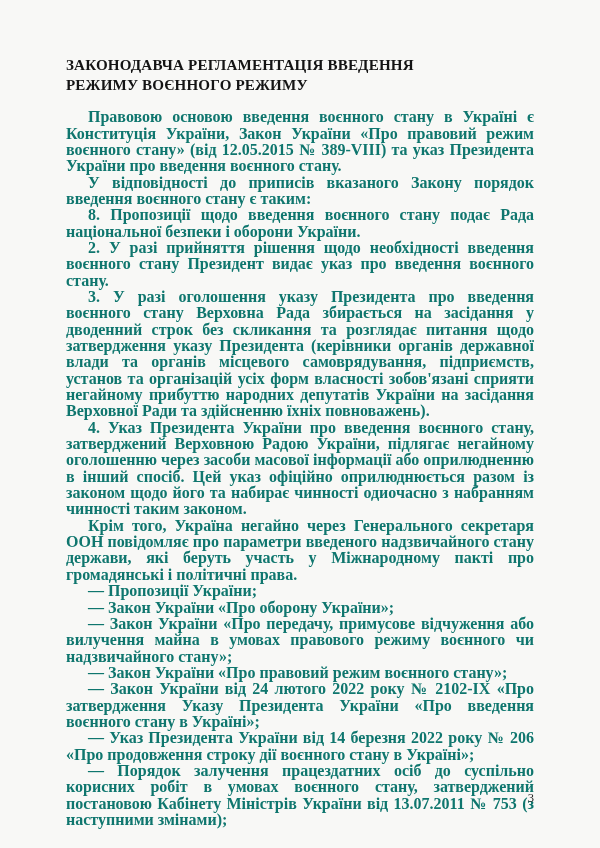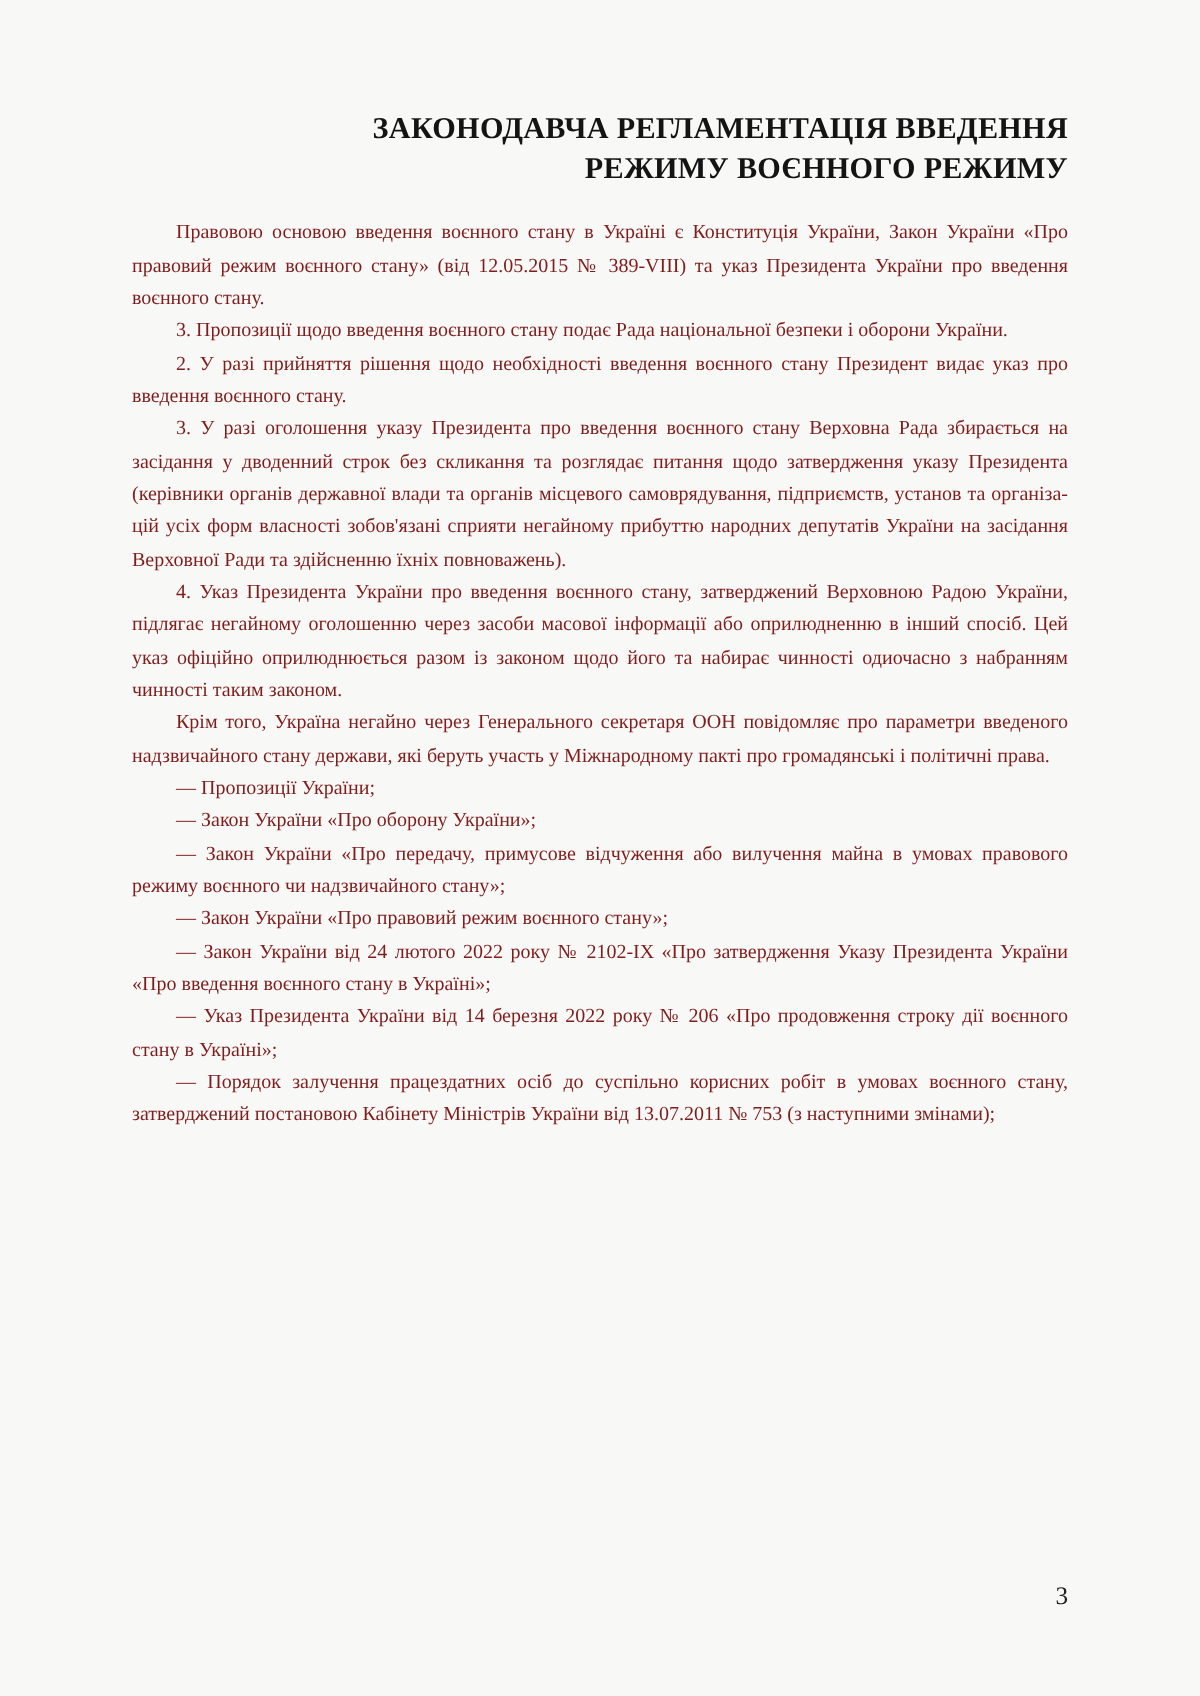--- a/index.html
+++ b/index.html
@@ -24,35 +24,36 @@
   .content {
     position: absolute;
     left: 66px;
     top: 56px;
     width: 468px;
   }
   .doc-title {
     font-size: 15.1px;
     font-weight: bold;
     line-height: 19.6px;
-    text-align: right;
+    text-align: left;
     letter-spacing: 0.15px;
     margin: 0 0 14px 0;
     color: #141414;
   }
   .doc-title .title-line {
     display: block;
   }
   .body-text {
-    font-size: 10px;
+    font-size: 16px;
     line-height: 16.35px;
     text-align: justify;
     text-justify: inter-word;
     hyphens: manual;
-    color: #7f1d1d;
+    color: #0f766e;
+    font-weight: bold;
   }
   .body-text p {
     margin: 0;
     text-indent: 22px;
   }
   .body-text p.list-item {
     text-indent: 22px;
   }
   .page-number {
     position: absolute;
@@ -71,21 +72,22 @@
 
   <div class="content">
 
     <h1 class="doc-title">
       <span class="title-line">ЗАКОНОДАВЧА РЕГЛАМЕНТАЦІЯ ВВЕДЕННЯ</span>
       <span class="title-line">РЕЖИМУ ВОЄННОГО РЕЖИМУ</span>
     </h1>
 
     <div class="body-text">
       <p>Правовою основою введення воєнного стану в Україні є Конституція Украї­ни, Закон України «Про правовий режим воєнного стану» (від 12.05.2015 № 389-VIII) та указ Президента України про введення воєнного стану.</p>
-      <p>3. Пропозиції щодо введення воєнного стану подає Рада національної без­пеки і оборони України.</p>
+      <p>У відповідності до приписів вказаного Закону порядок введення воєнного стану є таким:</p>
+      <p>8. Пропозиції щодо введення воєнного стану подає Рада національної без­пеки і оборони України.</p>
       <p>2. У разі прийняття рішення щодо необхідності введення воєнного стану Президент видає указ про введення воєнного стану.</p>
       <p>3. У разі оголошення указу Президента про введення воєнного стану Верхов­на Рада збирається на засідання у дводенний строк без скликання та розглядає питання щодо затвердження указу Президента (керівники органів державної влади та органів місцевого самоврядування, підприємств, установ та організа­цій усіх форм власності зобов'язані сприяти негайному прибуттю народних де­путатів України на засідання Верховної Ради та здійсненню їхніх повноважень).</p>
       <p>4. Указ Президента України про введення воєнного стану, затверджений Верховною Радою України, підлягає негайному оголошенню через засоби ма­сової інформації або оприлюдненню в інший спосіб. Цей указ офіційно опри­люднюється разом із законом щодо його та набирає чинності одиочасно з на­бранням чинності таким законом.</p>
       <p>Крім того, Україна негайно через Генерального секретаря ООН повідомляє про параметри введеного надзвичайного стану держави, які беруть участь у Міжнародному пакті про громадянські і політичні права.</p>
       <p class="list-item">— Пропозиції України;</p>
       <p class="list-item">— Закон України «Про оборону України»;</p>
       <p class="list-item">— Закон України «Про передачу, примусове відчуження або вилучення майна в умовах правового режиму воєнного чи надзвичайного стану»;</p>
       <p class="list-item">— Закон України «Про правовий режим воєнного стану»;</p>
       <p class="list-item">— Закон України від 24 лютого 2022 року № 2102-IX «Про затвердження Указу Президента України «Про введення воєнного стану в Україні»;</p>
       <p class="list-item">— Указ Президента України від 14 березня 2022 року № 206 «Про продо­вження строку дії воєнного стану в Україні»;</p>

